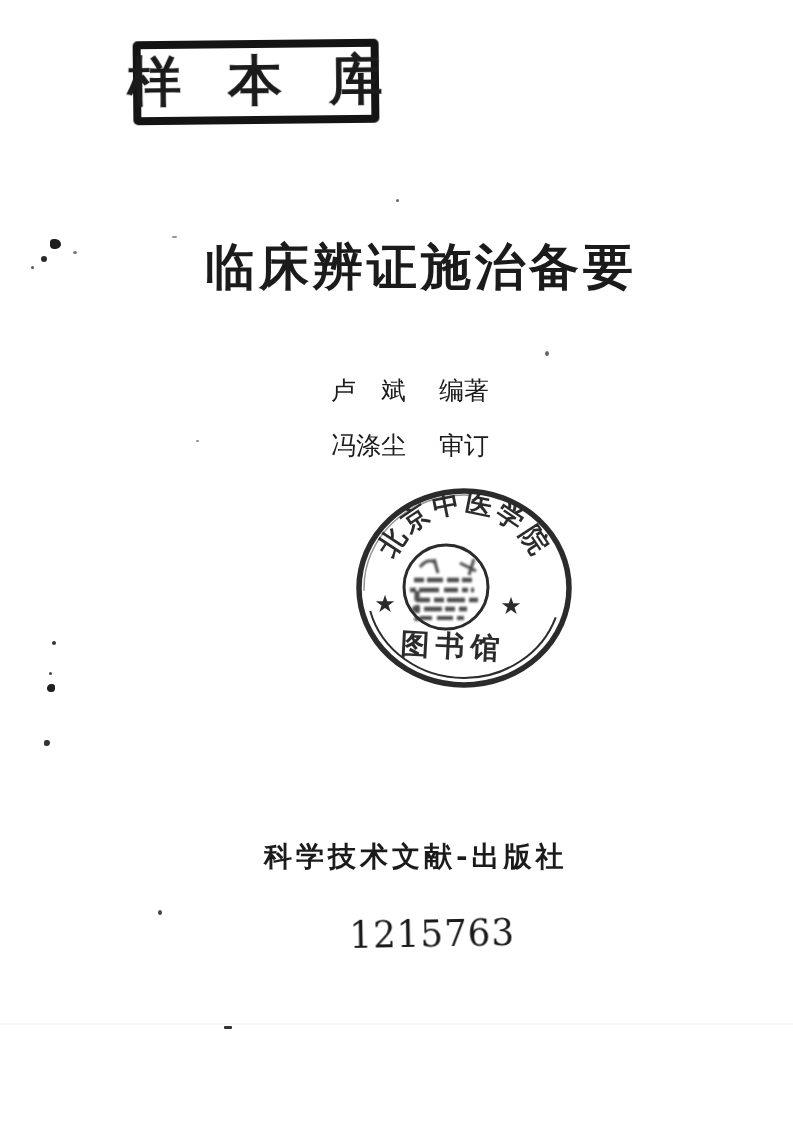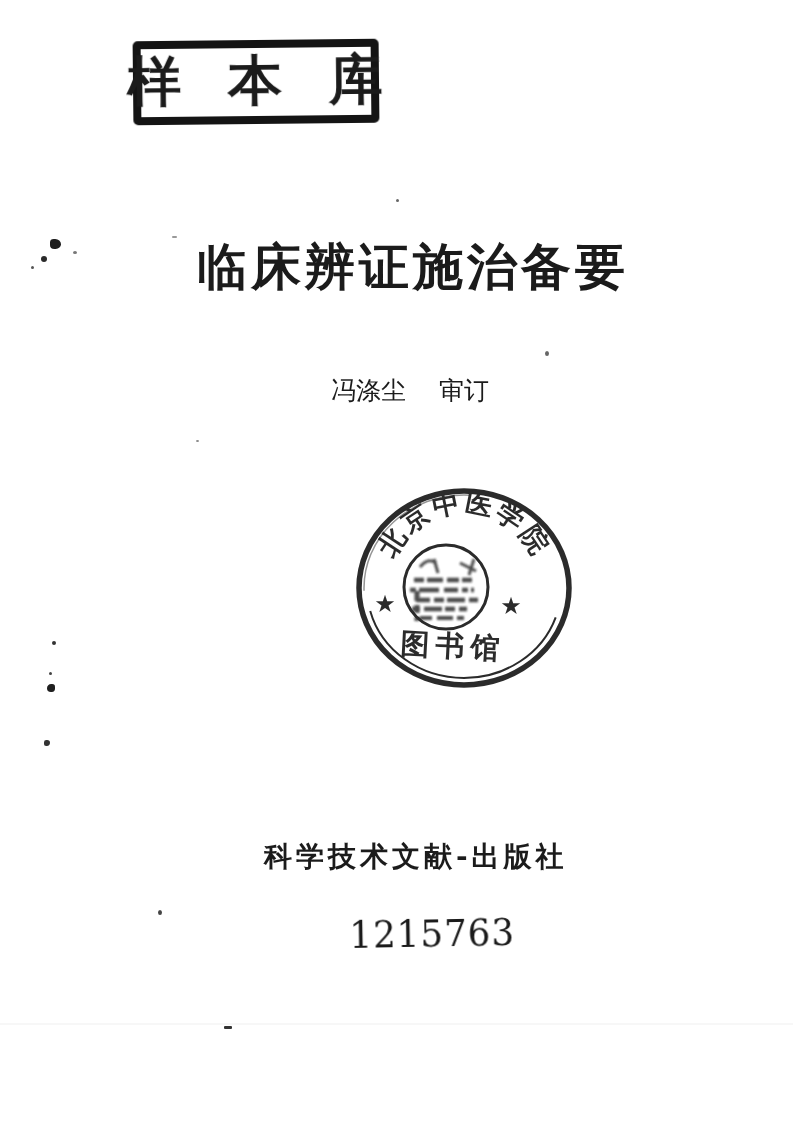--- a/index.html
+++ b/index.html
@@ -22,21 +22,21 @@
     transform:rotate(-0.6deg);
     filter:blur(0.3px);
   }
   .sample-box .label{
     font-size:54px;font-weight:bold;white-space:nowrap;
     word-spacing:24px;letter-spacing:2px;line-height:1;
     padding-bottom:4px;
   }
 
   .title{
-    position:absolute;left:197px;top:205px;
+    position:absolute;left:205px;top:205px;
     font-size:50px;font-weight:bold;letter-spacing:4px;
     white-space:nowrap;line-height:1.1;
   }
 
   .byline{
     position:absolute;left:331px;top:376px;width:158px;
     font-size:25px;font-weight:500;
   }
   .byline-row{display:flex;justify-content:space-between;height:30px;line-height:30px;}
   .byline-row + .byline-row{margin-top:25px;}
@@ -71,20 +71,24 @@
 
 <div class="page">
 
   <div class="sample-box">
     <span class="label">样 本 库</span>
   </div>
 
   <h1 class="title">临床辨证施治备要</h1>
 
   <div class="byline">
+    <div class="byline-row">
+      <span>卢　斌</span>
+      <span>编著</span>
+    </div>
     <div class="byline-row">
       <span>冯涤尘</span>
       <span>审订</span>
     </div>
   </div>
 
   <svg class="library-stamp" width="232" height="226" viewBox="0 0 232 226">
     <defs>
       <path id="arc" d="M41.3 90.8 A76 76 0 0 1 186.7 90.8" fill="none"></path>
       <filter id="smear">

